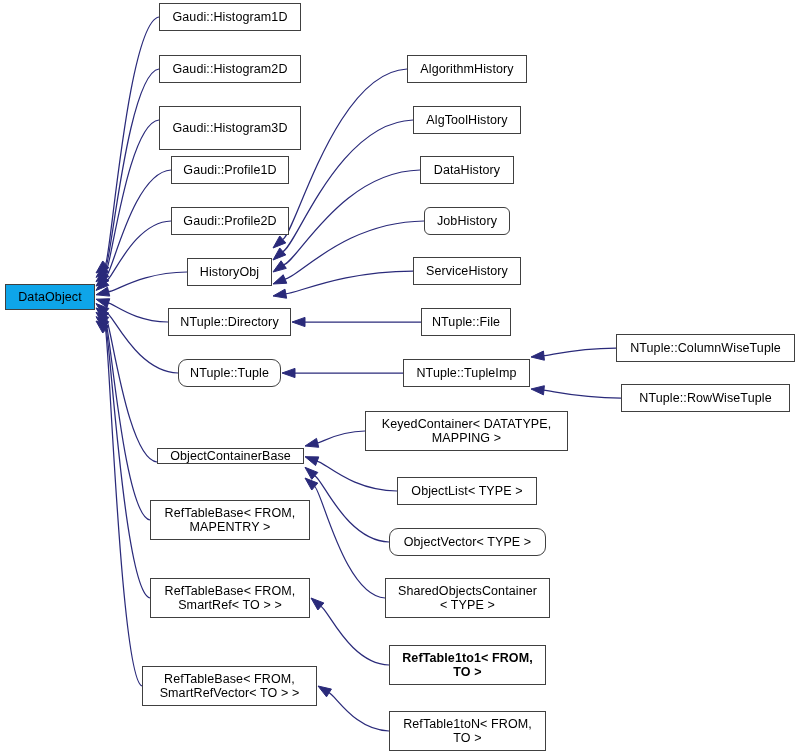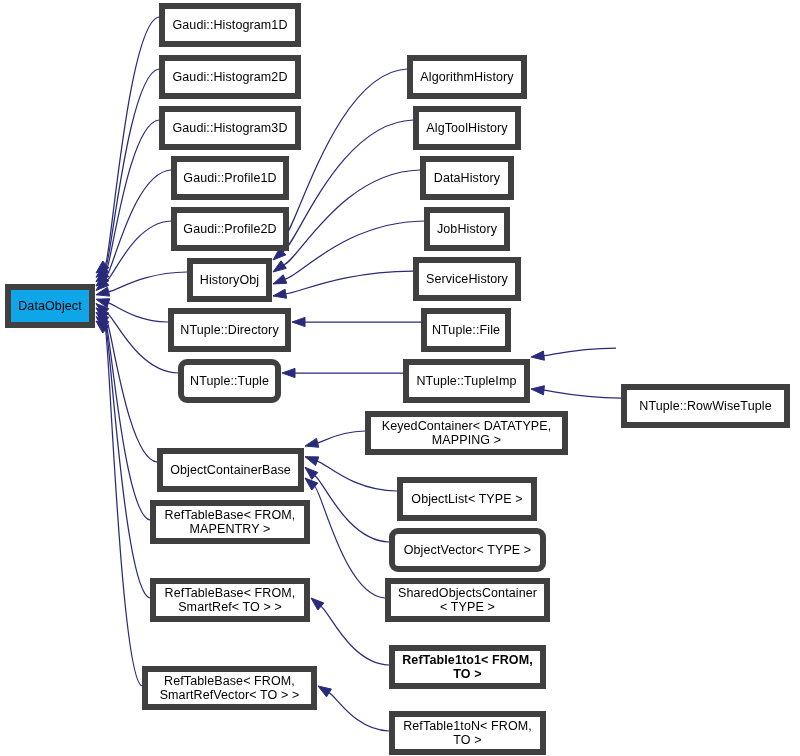--- a/index.html
+++ b/index.html
@@ -30,27 +30,27 @@
     height: 756px;
   }
   .node {
     position: absolute;
     box-sizing: border-box;
     display: flex;
     align-items: center;
     justify-content: center;
     text-align: center;
     background: #ffffff;
-    border: 6px solid #404040;
+    border: 1px solid #404040;
     color: #000000;
     font-size: 12.5px;
     line-height: 14px;
     letter-spacing: 0.1px;
     white-space: pre-line;
-    padding: 16px 2px;
+    padding: 4px 2px;
   }
   .node.root-node {
     background: #0ea5e9;
     border-color: #404040;
   }
 </style>
 </head>
 <body>
 
 <div id="diagram-root">
@@ -107,45 +107,46 @@
       <path d="M314.40,486.24 C321.46,488.48 344.05,595.76 385.00,598.00" fill="none" stroke="#2a2a7a" stroke-width="1.25"></path>
       <polygon points="311.00,598.00 323.86,602.98 317.86,609.96" fill="#2a2a7a" stroke="#2a2a7a" stroke-width="1"></polygon>
       <path d="M320.48,606.14 C327.33,607.32 349.26,663.82 389.00,665.00" fill="none" stroke="#2a2a7a" stroke-width="1.25"></path>
       <polygon points="318.00,686.00 331.44,689.07 326.52,696.84" fill="#2a2a7a" stroke="#2a2a7a" stroke-width="1"></polygon>
       <path d="M328.56,692.69 C334.60,693.46 353.94,730.23 389.00,731.00" fill="none" stroke="#2a2a7a" stroke-width="1.25"></path>
     </svg>
   <div id="node-layer">
       <div class="node root-node" style="left: 5px; top: 284px; width: 90px; height: 26px;"><span>DataObject</span></div>
       <div class="node" style="left: 159px; top: 3px; width: 142px; height: 28px;"><span>Gaudi::Histogram1D</span></div>
       <div class="node" style="left: 159px; top: 55px; width: 142px; height: 28px;"><span>Gaudi::Histogram2D</span></div>
-      <div class="node" style="left: 159px; top: 106px; width: 142px; height: 16px;"><span>Gaudi::Histogram3D</span></div>
+      <div class="node" style="left: 159px; top: 106px; width: 142px; height: 44px;"><span>Gaudi::Histogram3D</span></div>
       <div class="node" style="left: 171px; top: 156px; width: 118px; height: 28px;"><span>Gaudi::Profile1D</span></div>
       <div class="node" style="left: 171px; top: 207px; width: 118px; height: 28px;"><span>Gaudi::Profile2D</span></div>
       <div class="node" style="left: 187px; top: 258px; width: 85px; height: 28px;"><span>HistoryObj</span></div>
       <div class="node" style="left: 168px; top: 308px; width: 123px; height: 28px;"><span>NTuple::Directory</span></div>
       <div class="node" style="left: 178px; top: 359px; width: 103px; height: 28px; border-radius: 9px;"><span>NTuple::Tuple</span></div>
-      <div class="node" style="left: 157px; top: 448px; width: 147px; height: 28px;"><span>ObjectContainerBase</span></div>
+      <div class="node" style="left: 157px; top: 448px; width: 147px; height: 16px;"><span>ObjectContainerBase</span></div>
       <div class="node" style="left: 150px; top: 500px; width: 160px; height: 40px;"><span>RefTableBase&lt; FROM,
 MAPENTRY &gt;</span></div>
       <div class="node" style="left: 150px; top: 578px; width: 160px; height: 40px;"><span>RefTableBase&lt; FROM,
 SmartRef&lt; TO &gt; &gt;</span></div>
       <div class="node" style="left: 142px; top: 666px; width: 175px; height: 40px;"><span>RefTableBase&lt; FROM,
 SmartRefVector&lt; TO &gt; &gt;</span></div>
       <div class="node" style="left: 407px; top: 55px; width: 120px; height: 28px;"><span>AlgorithmHistory</span></div>
       <div class="node" style="left: 413px; top: 106px; width: 108px; height: 28px;"><span>AlgToolHistory</span></div>
       <div class="node" style="left: 420px; top: 156px; width: 94px; height: 28px;"><span>DataHistory</span></div>
-      <div class="node" style="left: 424px; top: 207px; width: 86px; height: 28px;"><span>JobHistory</span></div>
+      <div class="node" style="left: 424px; top: 207px; width: 86px; height: 28px; border-radius: 6px;"><span>JobHistory</span></div>
       <div class="node" style="left: 413px; top: 257px; width: 108px; height: 28px;"><span>ServiceHistory</span></div>
       <div class="node" style="left: 421px; top: 308px; width: 90px; height: 28px;"><span>NTuple::File</span></div>
       <div class="node" style="left: 403px; top: 359px; width: 127px; height: 28px;"><span>NTuple::TupleImp</span></div>
       <div class="node" style="left: 365px; top: 411px; width: 203px; height: 40px;"><span>KeyedContainer&lt; DATATYPE,
 MAPPING &gt;</span></div>
       <div class="node" style="left: 397px; top: 477px; width: 140px; height: 28px;"><span>ObjectList&lt; TYPE &gt;</span></div>
       <div class="node" style="left: 389px; top: 528px; width: 157px; height: 28px; border-radius: 9px;"><span>ObjectVector&lt; TYPE &gt;</span></div>
       <div class="node" style="left: 385px; top: 578px; width: 165px; height: 40px;"><span>SharedObjectsContainer
 &lt; TYPE &gt;</span></div>
       <div class="node" style="left: 389px; top: 645px; width: 157px; height: 40px; font-weight: bold;"><span>RefTable1to1&lt; FROM,
 TO &gt;</span></div>
       <div class="node" style="left: 389px; top: 711px; width: 157px; height: 40px;"><span>RefTable1toN&lt; FROM,
 TO &gt;</span></div>
+      <div class="node" style="left: 616px; top: 334px; width: 179px; height: 28px;"><span>NTuple::ColumnWiseTuple</span></div>
       <div class="node" style="left: 621px; top: 384px; width: 169px; height: 28px;"><span>NTuple::RowWiseTuple</span></div>
     </div>
 </div>
 
 </body></html>

